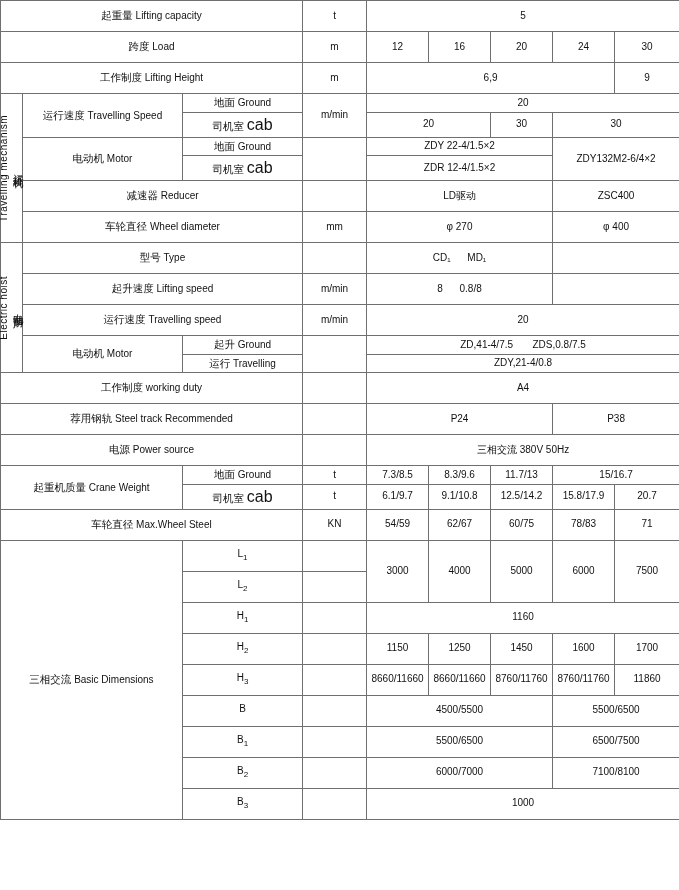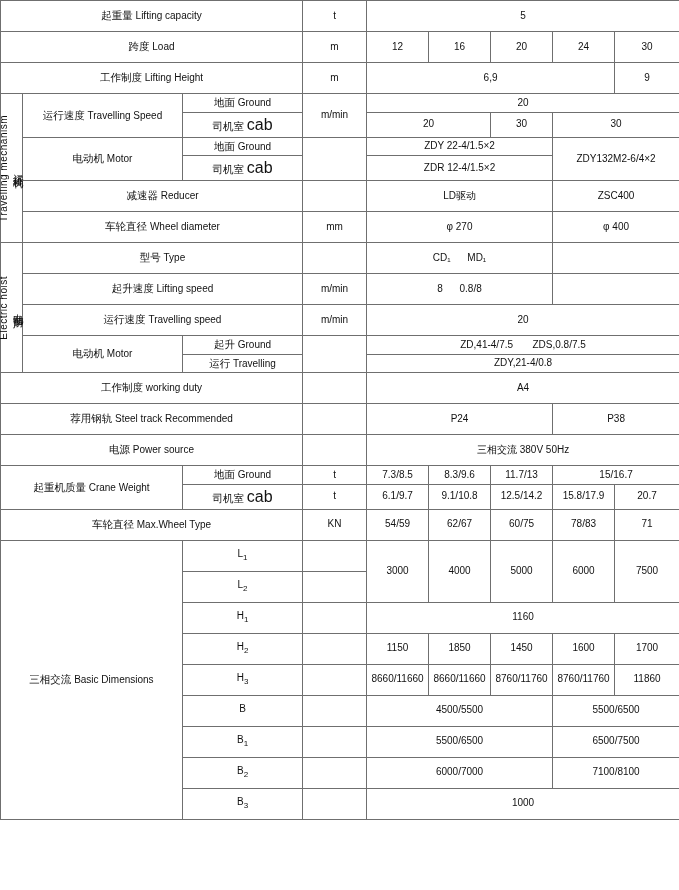--- a/index.html
+++ b/index.html
@@ -307,21 +307,21 @@
     <td>6.1/9.7</td>
     <td>9.1/10.8</td>
     <td>12.5/14.2</td>
     <td>15.8/17.9</td>
     <td>20.7</td>
   </tr>
 
   <tr>
     <td colspan="3" class="label tall">
       <span class="cn">车轮直径</span>
-      <span class="en">Max.Wheel Type</span>
+      <span class="en">Max.Wheel Steel</span>
     </td>
     <td>KN</td>
     <td>54/59</td>
     <td>62/67</td>
     <td>60/75</td>
     <td>78/83</td>
     <td>71</td>
   </tr>
 
   <tr>
@@ -354,21 +354,21 @@
     <td></td>
     <td colspan="5">1160</td>
   </tr>
 
   <tr>
     <td class="tall">
       <span>H</span><span class="sub">2</span>
     </td>
     <td></td>
     <td>1150</td>
-    <td>1850</td>
+    <td>1250</td>
     <td>1450</td>
     <td>1600</td>
     <td>1700</td>
   </tr>
 
   <tr>
     <td class="tall">
       <span>H</span><span class="sub">3</span>
     </td>
     <td></td>

